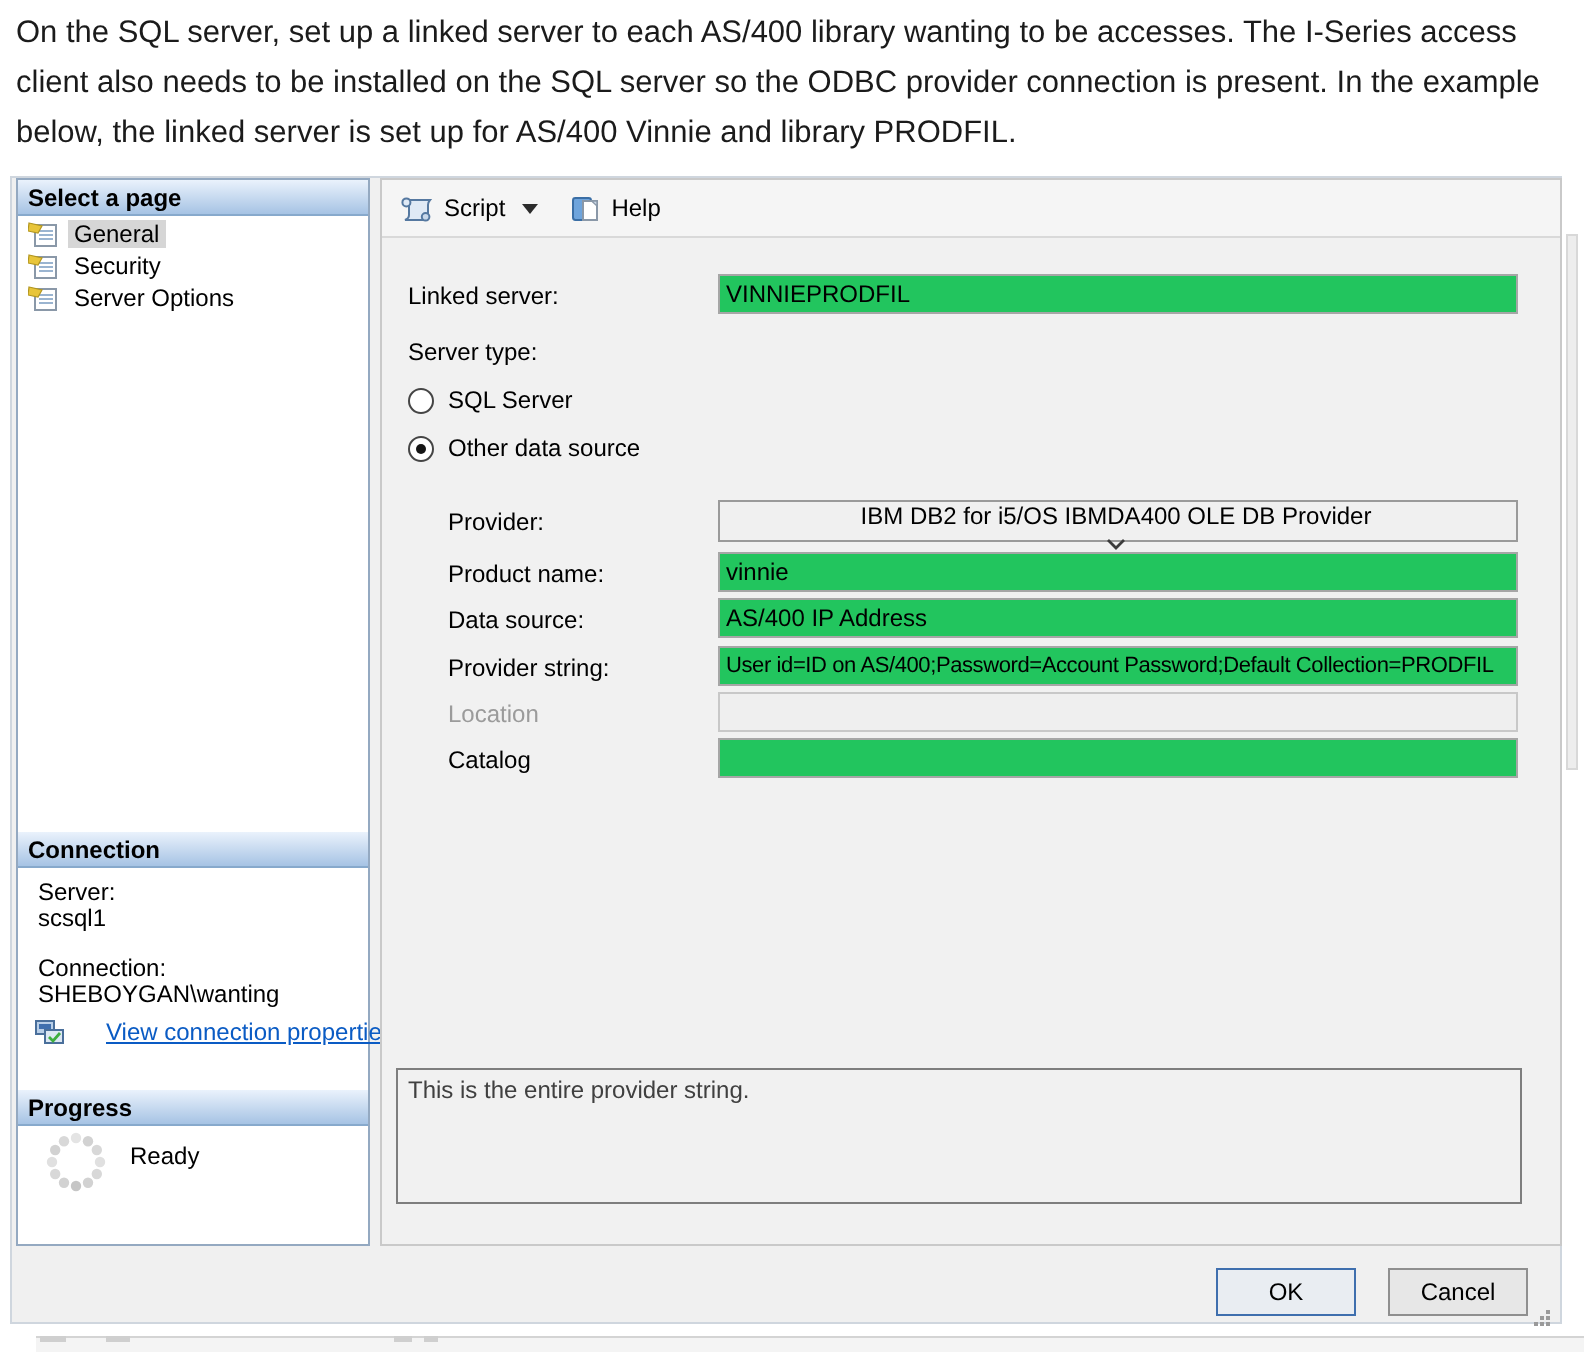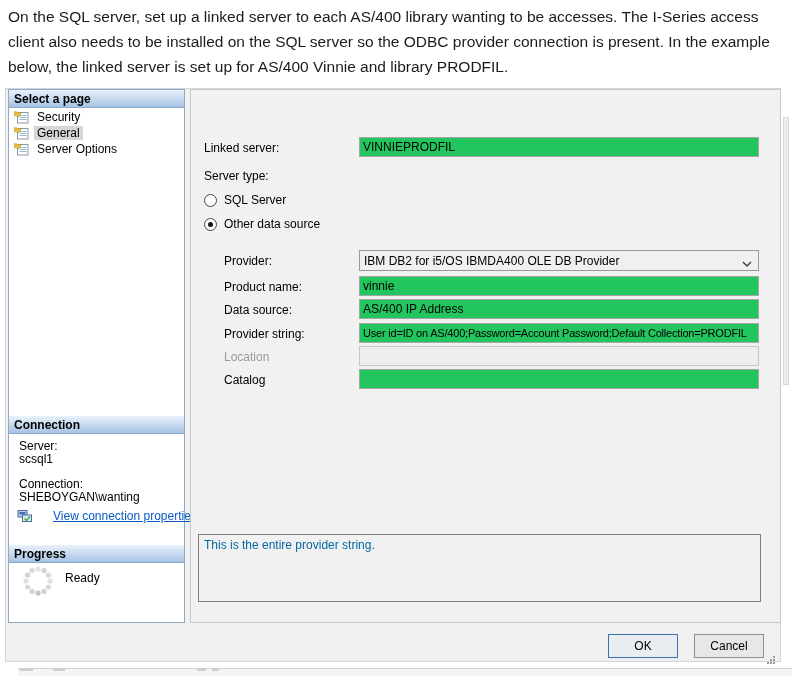--- a/index.html
+++ b/index.html
@@ -56,23 +56,23 @@
   .txt:disabled, .txt.dis { background:#efefef; border-color:#c8c8c8; }
   .radio-row { position:absolute; left:13px; display:flex; align-items:center; gap:7px;
                font-size:12px; color:#000; cursor:pointer; }
   .radio { width:13px; height:13px; border-radius:50%; border:1px solid #454545;
            background:#fff; position:relative; flex:0 0 13px; }
   .radio.on::after { content:""; position:absolute; left:3px; top:3px; width:5px;
                      height:5px; border-radius:50%; background:#151515; }
   .combo { position:absolute; left:168px; top:160px; width:400px; height:21px;
            background:#f0f0f0; border:1px solid #9a9a9a; display:flex;
            align-items:center; justify-content:space-between; padding:0 6px 0 4px;
-           font-size:12px; color:#000; cursor:pointer; }
+           font-size:12px; color:#000; cursor:pointer;flex-direction:column; }
   .desc-box { position:absolute; left:7px; top:444px; width:563px; height:68px;
-              border:1px solid #7e7e7e; font-size:12px; color:#0369a1;
+              border:1px solid #7e7e7e; font-size:12px; color:#404040;
               padding:3px 5px; background:#f1f1f1; }
 
   
   .btn { position:absolute; top:545px; width:70px; height:24px; font-size:12px;
          color:#000; background:#e7e7e7; border:1px solid #8f8f8f;
          font-family:"Liberation Sans", sans-serif; cursor:pointer; }
   .btn.ok { left:602px; border:1px solid #3f6fae; background:#e9edf2; }
   .btn.cancel { left:688px; }
   .grip { position:absolute; left:760px; top:562px; }
 
@@ -88,44 +88,44 @@
 
 <div class="page">
 
   <p class="intro">On the SQL server, set up a linked server to each AS/400 library wanting to be accesses. The I-Series access client also needs to be installed on the SQL server so the ODBC provider connection is present. In the example below, the linked server is set up for AS/400 Vinnie and library PRODFIL.</p>
 
   <div class="dlg">
 
     <div class="sidebar">
       <div class="sec-hdr" style="top:0;">Select a page</div>
       <div class="page-list">
+  <div class="page-item sel">
+    <span class="pi-icon">
+      <svg width="16" height="14" viewBox="0 0 16 14">
+        <rect x="3.5" y="2.5" width="10.5" height="10.5" fill="#ffffff" stroke="#8a98a8"></rect>
+        <line x1="5.5" y1="5.5" x2="12.5" y2="5.5" stroke="#9ab4d0" stroke-width="1"></line>
+        <line x1="5.5" y1="7.5" x2="12.5" y2="7.5" stroke="#9ab4d0" stroke-width="1"></line>
+        <line x1="5.5" y1="9.5" x2="12.5" y2="9.5" stroke="#9ab4d0" stroke-width="1"></line>
+        <polygon points="0.5,1.5 7,3 5,6.5 0,5.5" fill="#e8c53a" stroke="#b2961f" stroke-width="0.6"></polygon>
+      </svg>
+    </span>
+    <span class="pi-label">General</span>
+  </div>
+
   <div class="page-item">
     <span class="pi-icon">
       <svg width="16" height="14" viewBox="0 0 16 14">
         <rect x="3.5" y="2.5" width="10.5" height="10.5" fill="#ffffff" stroke="#8a98a8"></rect>
         <line x1="5.5" y1="5.5" x2="12.5" y2="5.5" stroke="#9ab4d0" stroke-width="1"></line>
         <line x1="5.5" y1="7.5" x2="12.5" y2="7.5" stroke="#9ab4d0" stroke-width="1"></line>
         <line x1="5.5" y1="9.5" x2="12.5" y2="9.5" stroke="#9ab4d0" stroke-width="1"></line>
         <polygon points="0.5,1.5 7,3 5,6.5 0,5.5" fill="#e8c53a" stroke="#b2961f" stroke-width="0.6"></polygon>
       </svg>
     </span>
     <span class="pi-label">Security</span>
-  </div>
-
-  <div class="page-item sel">
-    <span class="pi-icon">
-      <svg width="16" height="14" viewBox="0 0 16 14">
-        <rect x="3.5" y="2.5" width="10.5" height="10.5" fill="#ffffff" stroke="#8a98a8"></rect>
-        <line x1="5.5" y1="5.5" x2="12.5" y2="5.5" stroke="#9ab4d0" stroke-width="1"></line>
-        <line x1="5.5" y1="7.5" x2="12.5" y2="7.5" stroke="#9ab4d0" stroke-width="1"></line>
-        <line x1="5.5" y1="9.5" x2="12.5" y2="9.5" stroke="#9ab4d0" stroke-width="1"></line>
-        <polygon points="0.5,1.5 7,3 5,6.5 0,5.5" fill="#e8c53a" stroke="#b2961f" stroke-width="0.6"></polygon>
-      </svg>
-    </span>
-    <span class="pi-label">General</span>
   </div>
 
   <div class="page-item">
     <span class="pi-icon">
       <svg width="16" height="14" viewBox="0 0 16 14">
         <rect x="3.5" y="2.5" width="10.5" height="10.5" fill="#ffffff" stroke="#8a98a8"></rect>
         <line x1="5.5" y1="5.5" x2="12.5" y2="5.5" stroke="#9ab4d0" stroke-width="1"></line>
         <line x1="5.5" y1="7.5" x2="12.5" y2="7.5" stroke="#9ab4d0" stroke-width="1"></line>
         <line x1="5.5" y1="9.5" x2="12.5" y2="9.5" stroke="#9ab4d0" stroke-width="1"></line>
         <polygon points="0.5,1.5 7,3 5,6.5 0,5.5" fill="#e8c53a" stroke="#b2961f" stroke-width="0.6"></polygon>
@@ -170,20 +170,43 @@
             <circle cx="24" cy="7.6" r="2.6"></circle>
             <circle cx="28.4" cy="12" r="2.6" fill="#d8d8d8"></circle>
           </g>
         </svg>
       </span>
       <div class="ready">Ready</div>
     </div>
 
     <div class="main">
 
+      <div class="toolbar">
+        <div class="tb-btn">
+          <span style="width:18px;height:15px;">
+            <svg width="18" height="15" viewBox="0 0 18 15">
+              <path d="M5.5 3 L16 3 C15.4 3.7 15 4.5 15 5.5 L15 10.5 C15 12 14 13 12.5 13 L3.5 13 C4.6 12.6 5.5 11.8 5.5 10.5 Z" fill="#dfe9f5" stroke="#5578a0" stroke-width="1"></path>
+              <circle cx="4.2" cy="4.2" r="2" fill="#dfe9f5" stroke="#5578a0"></circle>
+              <circle cx="13.8" cy="11.4" r="1.9" fill="#c8d8ea" stroke="#5578a0"></circle>
+            </svg>
+          </span>
+          <span>Script</span>
+          <span class="dd-arrow"></span>
+        </div>
+        <div class="tb-btn">
+          <span style="width:16px;height:15px;">
+            <svg width="16" height="15" viewBox="0 0 16 15">
+              <rect x="1.5" y="2" width="9" height="11" rx="1.2" fill="#6ea4dc" stroke="#3a6ea5"></rect>
+              <path d="M6.5 3.5 L13.5 3.5 L13.5 13 L6.5 13 Z" fill="#ffffff" stroke="#8a98a8"></path>
+              <path d="M10.8 3.5 L13.5 6 L13.5 3.5 Z" fill="#ccd9e8" stroke="#8a98a8" stroke-width="0.7"></path>
+            </svg>
+          </span>
+          <span>Help</span>
+        </div>
+      </div>
 
       <span class="lbl" style="left:13px; top:51px;">Linked server:</span>
       <input class="txt" style="top: 47px;" value="VINNIEPRODFIL">
 
       <span class="lbl" style="left:13px; top:79px;">Server type:</span>
 
       <div class="radio-row" style="top:103px;">
         <span class="radio"></span>
         <span>SQL Server</span>
       </div>

